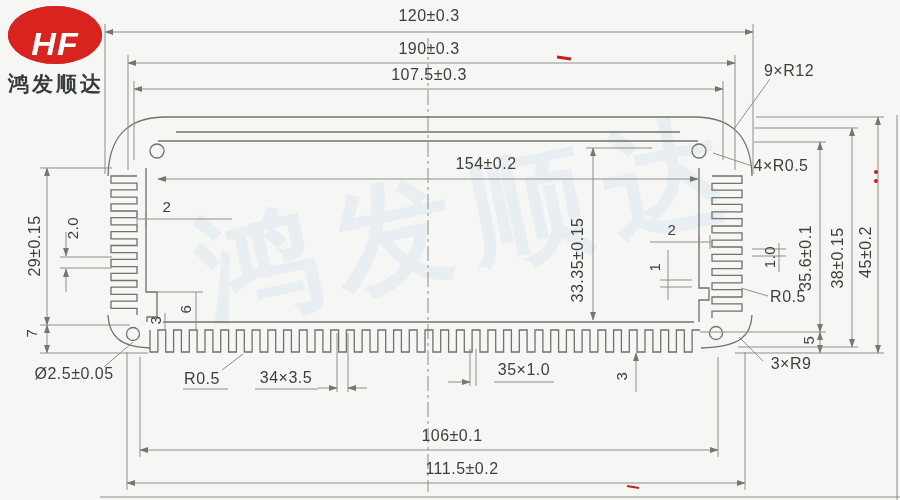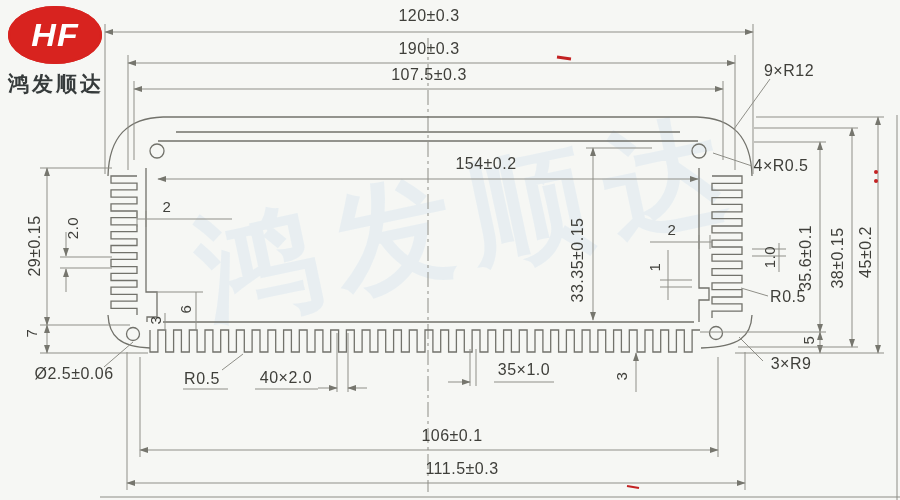--- a/index.html
+++ b/index.html
@@ -8,21 +8,21 @@
   #wm{position:absolute;left:120px;top:140px;width:700px;text-align:center;
       font-size:120px;letter-spacing:18px;color:#cfe0ee;opacity:.35;
       transform:rotate(-12deg);white-space:nowrap;pointer-events:none;font-weight:700;}
   svg{position:absolute;left:0;top:0;}
   .lbl{position:absolute;transform:translate(-50%,-50%);font-size:16px;color:#3f3f3a;
        white-space:nowrap;letter-spacing:.5px;}
   .v{transform:translate(-50%,-50%) rotate(-90deg);}
   .sm{font-size:15px;}
   #logo{position:absolute;left:8px;top:6px;width:110px;}
   #logo-ellipse{width:94px;height:58px;background:#d8231f;border-radius:50%;
-      display:flex;align-items:center;justify-content:center;box-shadow:inset 0 0 0 2px #d8231f;}
+      display:flex;align-items:flex-end;justify-content:center;box-shadow:inset 0 0 0 2px #d8231f;}
   #logo-ellipse span{color:#fff;font-weight:bold;font-size:34px;font-style:italic;
       letter-spacing:1px;transform:scaleY(.92);}
   #logo-company{margin-top:6px;font-size:21px;font-weight:700;color:#363b3b;
       letter-spacing:3px;white-space:nowrap;}
 </style>
 </head>
 <body>
 
 <div id="canvas">
 
@@ -156,42 +156,42 @@
       <span>HF</span>
     </div>
     <div id="logo-company">鸿发顺达</div>
   </div>
 
   <span class="lbl" style="left:429px;top:16px">120±0.3</span>
   <span class="lbl" style="left:429px;top:49px">190±0.3</span>
   <span class="lbl" style="left:429px;top:75px">107.5±0.3</span>
   <span class="lbl" style="left:486px;top:164px">154±0.2</span>
   <span class="lbl" style="left:452px;top:436px">106±0.1</span>
-  <span class="lbl" style="left:462px;top:469px">111.5±0.3</span>
+  <span class="lbl" style="left:462px;top:469px">111.5±0.2</span>
 
   <span class="lbl" style="left:789px;top:71px">9×R12</span>
   <span class="lbl" style="left:781px;top:166px">4×R0.5</span>
   <span class="lbl" style="left:788px;top:297px">R0.5</span>
   <span class="lbl" style="left:791px;top:364px">3×R9</span>
 
   <span class="lbl v" style="left:806px;top:258px">35.6±0.1</span>
   <span class="lbl v" style="left:838px;top:258px">38±0.15</span>
   <span class="lbl v" style="left:866px;top:252px">45±0.2</span>
   <span class="lbl v sm" style="left:808px;top:340px">5</span>
   <span class="lbl v sm" style="left:769px;top:257px">1.0</span>
   <span class="lbl v" style="left:578px;top:260px">33.35±0.15</span>
   <span class="lbl sm" style="left:672px;top:229px">2</span>
   <span class="lbl v sm" style="left:654px;top:267px">1</span>
 
   <span class="lbl v" style="left:35px;top:246px">29±0.15</span>
   <span class="lbl v sm" style="left:72px;top:228px">2.0</span>
   <span class="lbl v sm" style="left:31px;top:333px">7</span>
-  <span class="lbl" style="left:74px;top:374px">Ø2.5±0.06</span>
+  <span class="lbl" style="left:74px;top:374px">Ø2.5±0.05</span>
   <span class="lbl sm" style="left:167px;top:206px">2</span>
   <span class="lbl v sm" style="left:185px;top:309px">6</span>
   <span class="lbl v sm" style="left:155px;top:320px">3</span>
 
   <span class="lbl" style="left:202px;top:379px">R0.5</span>
-  <span class="lbl" style="left:286px;top:378px">40×2.0</span>
+  <span class="lbl" style="left:286px;top:378px">34×3.5</span>
   <span class="lbl" style="left:524px;top:370px">35×1.0</span>
   <span class="lbl v sm" style="left:621px;top:376px">3</span>
 
 </div>
 
 </body></html>

